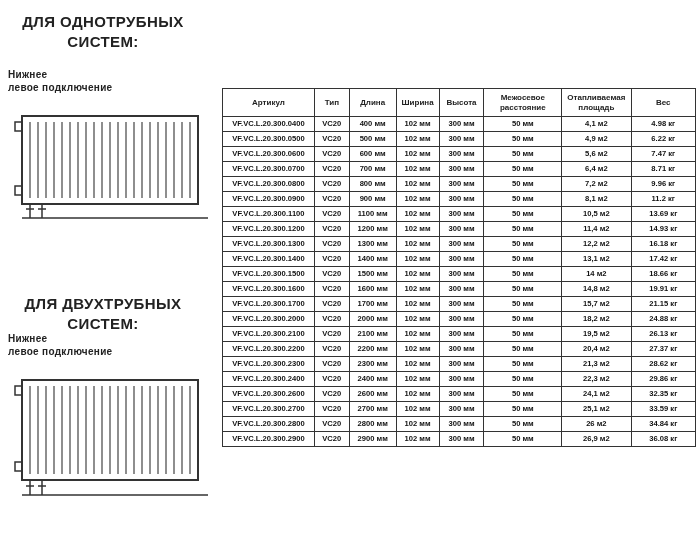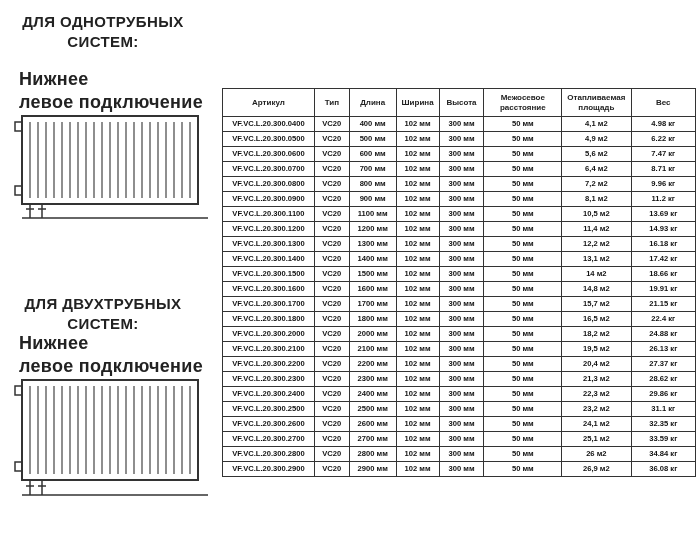--- a/index.html
+++ b/index.html
@@ -11,22 +11,22 @@
   .page { position:relative; width:700px; height:535px; background:#fff; }
 
   
   .left-col { position:absolute; left:8px; top:10px; width:208px; height:520px; }
   .section-title {
     position:absolute; left:0; width:190px;
     font-size:15px; font-weight:bold; letter-spacing:.4px;
     text-align:center; white-space:pre-line; line-height:1.35; color:#222;
   }
   .section-sub {
-    position:absolute; left:11px; width:200px;
-    font-size:18px; font-weight:bold; letter-spacing:.3px;
+    position:absolute; left:0; width:200px;
+    font-size:10px; font-weight:bold; letter-spacing:.3px;
     text-align:left; white-space:pre-line; line-height:1.3; color:#222;
   }
   .t1 { top:2px; }
   .s1 { top:58px; }
   .diagram { position:absolute; left:0; }
   .d1 { top:100px; }
   .t2 { top:284px;text-align:center; }
   .s2 { top:322px; }
   .d2 { top:364px; }
   .diagram svg { display:block; }
@@ -247,30 +247,20 @@
           <td>VF.VC.L.20.300.1700</td>
           <td>VC20</td>
           <td>1700 мм</td>
           <td>102 мм</td>
           <td>300 мм</td>
           <td>50 мм</td>
           <td>15,7 м2</td>
           <td>21.15 кг</td>
         </tr>
         <tr>
-          <td>VF.VC.L.20.300.1800</td>
-          <td>VC20</td>
-          <td>1800 мм</td>
-          <td>102 мм</td>
-          <td>300 мм</td>
-          <td>50 мм</td>
-          <td>16,5 м2</td>
-          <td>22.4 кг</td>
-        </tr>
-        <tr>
           <td>VF.VC.L.20.300.2000</td>
           <td>VC20</td>
           <td>2000 мм</td>
           <td>102 мм</td>
           <td>300 мм</td>
           <td>50 мм</td>
           <td>18,2 м2</td>
           <td>24.88 кг</td>
         </tr>
         <tr>
@@ -307,30 +297,20 @@
           <td>VF.VC.L.20.300.2400</td>
           <td>VC20</td>
           <td>2400 мм</td>
           <td>102 мм</td>
           <td>300 мм</td>
           <td>50 мм</td>
           <td>22,3 м2</td>
           <td>29.86 кг</td>
         </tr>
         <tr>
-          <td>VF.VC.L.20.300.2500</td>
-          <td>VC20</td>
-          <td>2500 мм</td>
-          <td>102 мм</td>
-          <td>300 мм</td>
-          <td>50 мм</td>
-          <td>23,2 м2</td>
-          <td>31.1 кг</td>
-        </tr>
-        <tr>
           <td>VF.VC.L.20.300.2600</td>
           <td>VC20</td>
           <td>2600 мм</td>
           <td>102 мм</td>
           <td>300 мм</td>
           <td>50 мм</td>
           <td>24,1 м2</td>
           <td>32.35 кг</td>
         </tr>
         <tr>

